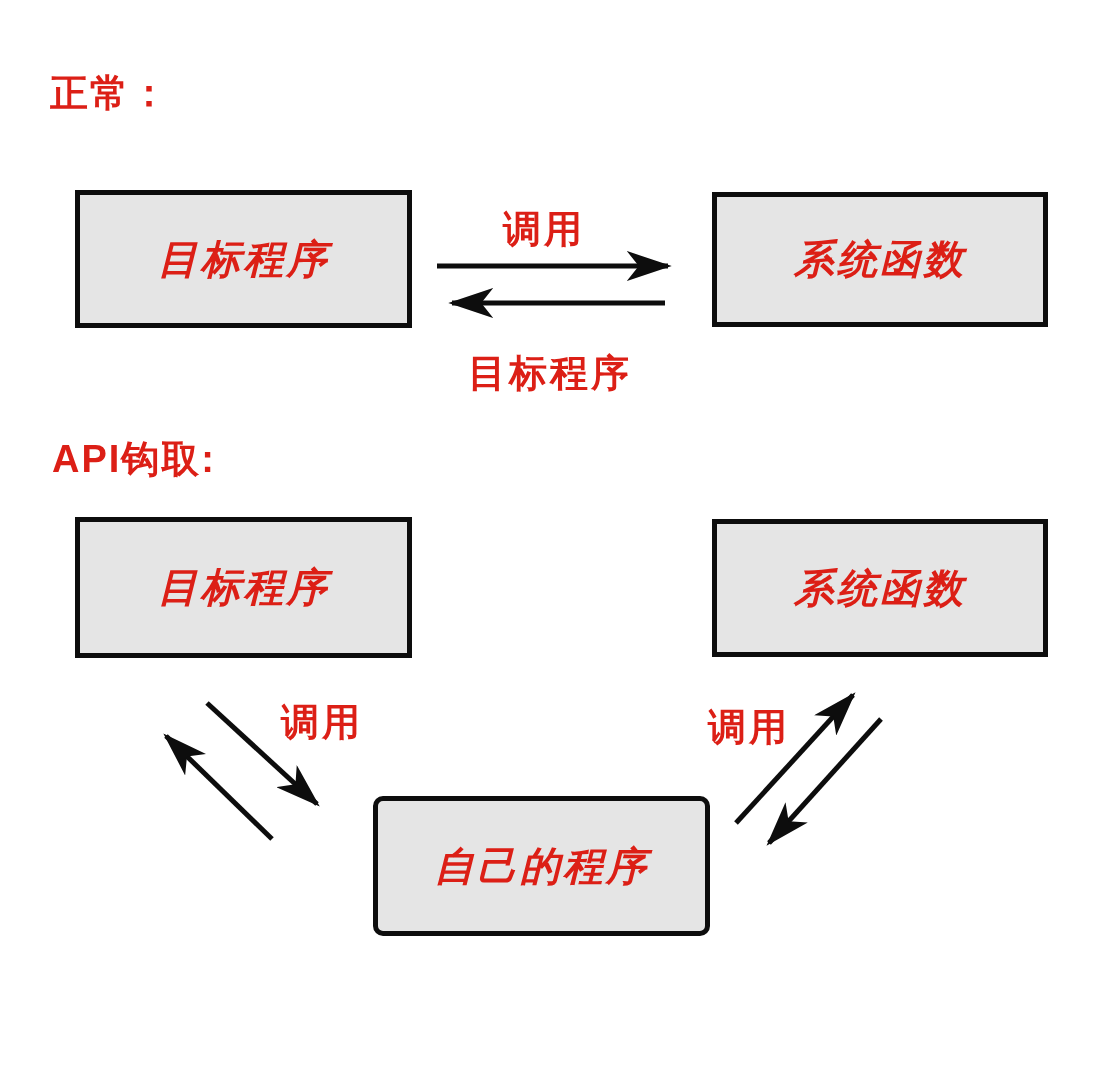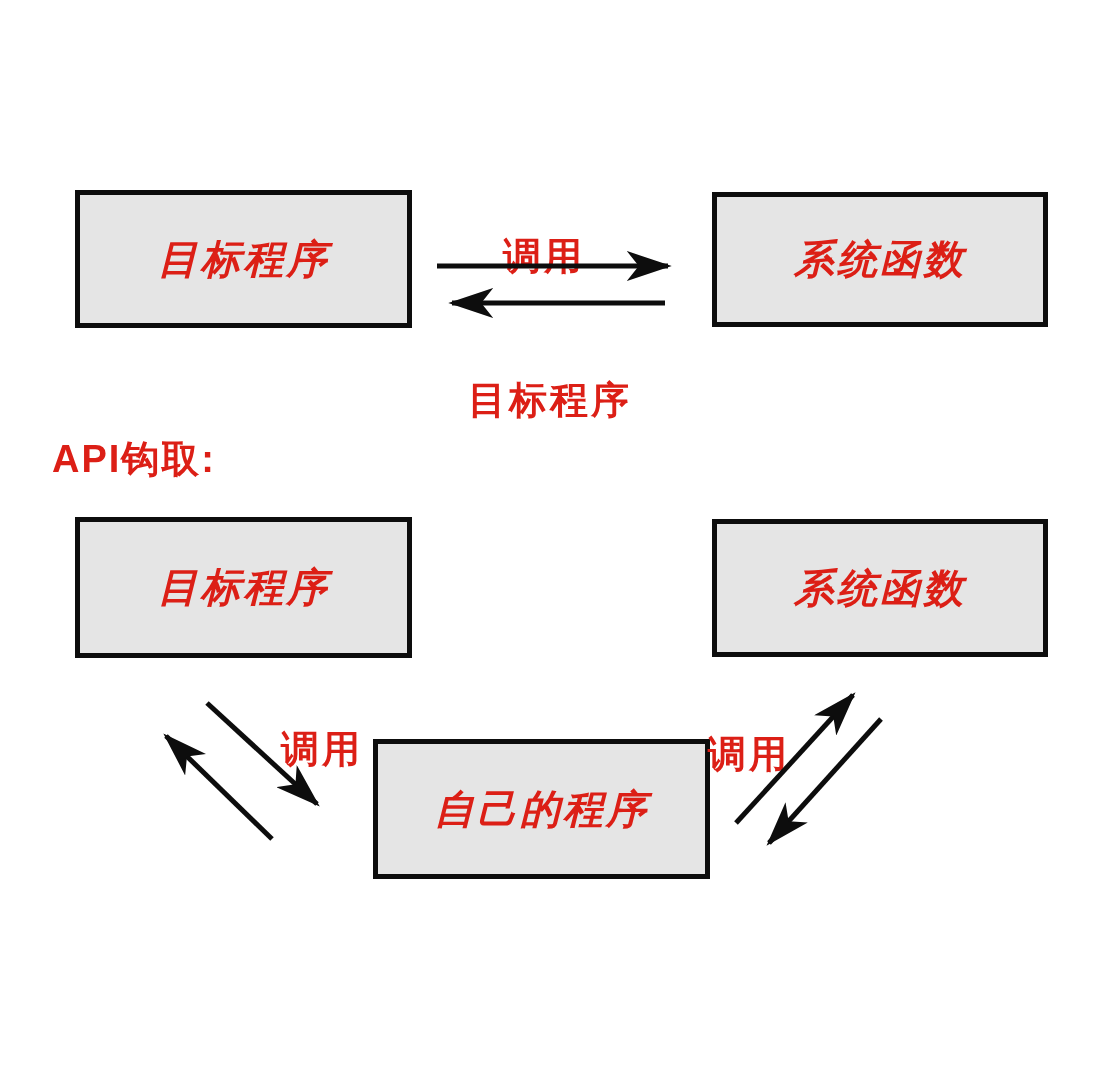--- a/index.html
+++ b/index.html
@@ -35,53 +35,53 @@
     letter-spacing:3px;
     white-space:pre;
   }
   .arrow-label{
     position:absolute;
     color:var(--red,#dc1f16);
     font-size:38px;
     font-weight:600;
     letter-spacing:3px;
     white-space:pre;
-    margin-top:27px;
   }
   .arrow-layer{
     position:absolute;
     left:0;top:0;
     pointer-events:none;
   }
 </style>
 </head>
 <body>
 
 <div class="canvas">
 
+  <div class="section-label" style="left:50px;top:68px;">正常：</div>
 
   <div class="section-label" style="left:52px;top:434px;">API钩取:</div>
 
   <div class="diagram-box" style="left:75px;top:190px;width:337px;height:138px;">
     <span class="box-text">目标程序</span>
   </div>
 
   <div class="diagram-box" style="left:712px;top:192px;width:336px;height:135px;">
     <span class="box-text">系统函数</span>
   </div>
 
   <div class="diagram-box" style="left:75px;top:517px;width:337px;height:141px;">
     <span class="box-text">目标程序</span>
   </div>
 
   <div class="diagram-box" style="left:712px;top:519px;width:336px;height:138px;">
     <span class="box-text">系统函数</span>
   </div>
 
-  <div class="diagram-box" style="left:373px;top:739px;width:337px;height:140px;">
+  <div class="diagram-box" style="left:373px;top:796px;width:337px;height:140px;border-radius:10px;">
     <span class="box-text">自己的程序</span>
   </div>
 
   <div class="arrow-label" style="left:503px;top:204px;">调用</div>
 
   <div class="arrow-label" style="left:468px;top:348px;">目标程序</div>
 
   <div class="arrow-label" style="left:281px;top:697px;">调用</div>
 
   <div class="arrow-label" style="left:708px;top:702px;">调用</div>

